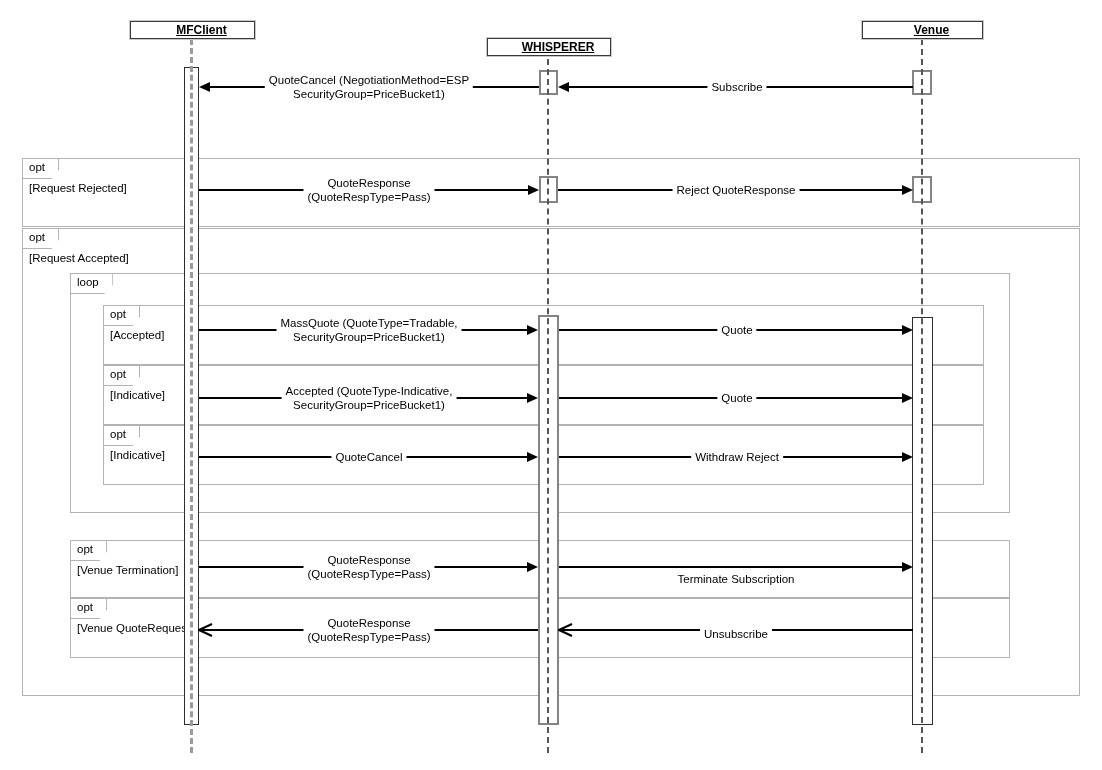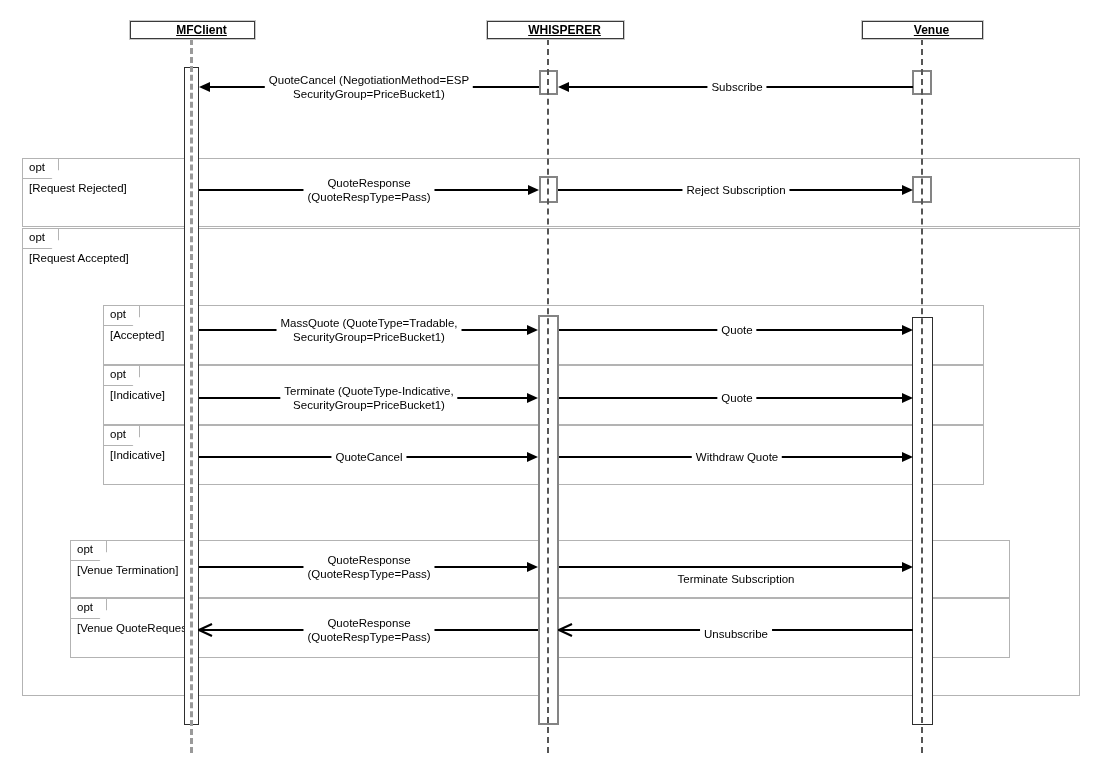--- a/index.html
+++ b/index.html
@@ -50,20 +50,23 @@
   <div class="frame" style="left:22px;top:158px;width:1058px;height:69px">
     <div class="tab">opt</div>
     <div class="guard">[Request Rejected]</div>
   </div>
 
   <div class="frame" style="left:22px;top:228px;width:1058px;height:468px">
     <div class="tab">opt</div>
     <div class="guard">[Request Accepted]</div>
   </div>
 
+  <div class="frame" style="left:70px;top:273px;width:940px;height:240px">
+    <div class="tab">loop</div>
+  </div>
 
   <div class="frame" style="left:103px;top:305px;width:881px;height:60px">
     <div class="tab">opt</div>
     <div class="guard">[Accepted]</div>
   </div>
 
   <div class="frame" style="left:103px;top:365px;width:881px;height:60px">
     <div class="tab">opt</div>
     <div class="guard">[Indicative]</div>
   </div>
@@ -118,21 +121,21 @@
     <div class="msg-label" style="left:369px;top:176px">
       <div>QuoteResponse</div>
       <div>(QuoteRespType=Pass)</div>
     </div>
   </div>
 
   <div>
     <div class="msg-line" style="left:558px;top:189px;width:351px"></div>
     <div class="head right" style="left:902px;top:185px"></div>
     <div class="msg-label it" style="left:736px;top:183px">
-      <div>Reject Subscription</div>
+      <div>Reject QuoteResponse</div>
     </div>
   </div>
 
   <div>
     <div class="msg-line" style="left:199px;top:329px;width:335px"></div>
     <div class="head right" style="left:527px;top:325px"></div>
     <div class="msg-label" style="left:369px;top:316px">
       <div>MassQuote (QuoteType=Tradable,</div>
       <div>SecurityGroup=PriceBucket1)</div>
     </div>
@@ -143,21 +146,21 @@
     <div class="head right" style="left:902px;top:325px"></div>
     <div class="msg-label it" style="left:737px;top:323px">
       <div>Quote</div>
     </div>
   </div>
 
   <div>
     <div class="msg-line" style="left:199px;top:397px;width:335px"></div>
     <div class="head right" style="left:527px;top:393px"></div>
     <div class="msg-label" style="left:369px;top:384px">
-      <div>Terminate (QuoteType-Indicative,</div>
+      <div>Accepted (QuoteType-Indicative,</div>
       <div>SecurityGroup=PriceBucket1)</div>
     </div>
   </div>
 
   <div>
     <div class="msg-line" style="left:559px;top:397px;width:350px"></div>
     <div class="head right" style="left:902px;top:393px"></div>
     <div class="msg-label it" style="left:737px;top:391px">
       <div>Quote</div>
     </div>
@@ -168,21 +171,21 @@
     <div class="head right" style="left:527px;top:452px"></div>
     <div class="msg-label" style="left:369px;top:450px">
       <div>QuoteCancel</div>
     </div>
   </div>
 
   <div>
     <div class="msg-line" style="left:559px;top:456px;width:350px"></div>
     <div class="head right" style="left:902px;top:452px"></div>
     <div class="msg-label it" style="left:737px;top:450px">
-      <div>Withdraw Quote</div>
+      <div>Withdraw Reject</div>
     </div>
   </div>
 
   <div>
     <div class="msg-line" style="left:199px;top:566px;width:335px"></div>
     <div class="head right" style="left:527px;top:562px"></div>
     <div class="msg-label" style="left:369px;top:553px">
       <div>QuoteResponse</div>
       <div>(QuoteRespType=Pass)</div>
     </div>
@@ -211,16 +214,16 @@
     <div class="msg-line" style="left:561px;top:629px;width:352px"></div>
     <svg class="openhead" style="left:558px;top:623px" width="15" height="14">
       <path d="M14 1 L1 7 L14 13" fill="none" stroke="#000" stroke-width="2.2"></path>
     </svg>
     <div class="msg-label it" style="left:736px;top:627px">
       <div>Unsubscribe</div>
     </div>
   </div>
 
   <div class="participant" style="left:130px;top:21px;width:125px;height:18px">MFClient</div>
-  <div class="participant" style="left:487px;top:21px;width:137px;height:18px">WHISPERER</div>
+  <div class="participant" style="left:487px;top:38px;width:124px;height:18px">WHISPERER</div>
   <div class="participant" style="left:862px;top:21px;width:121px;height:18px">Venue</div>
 
 </div>
 
 </body></html>

